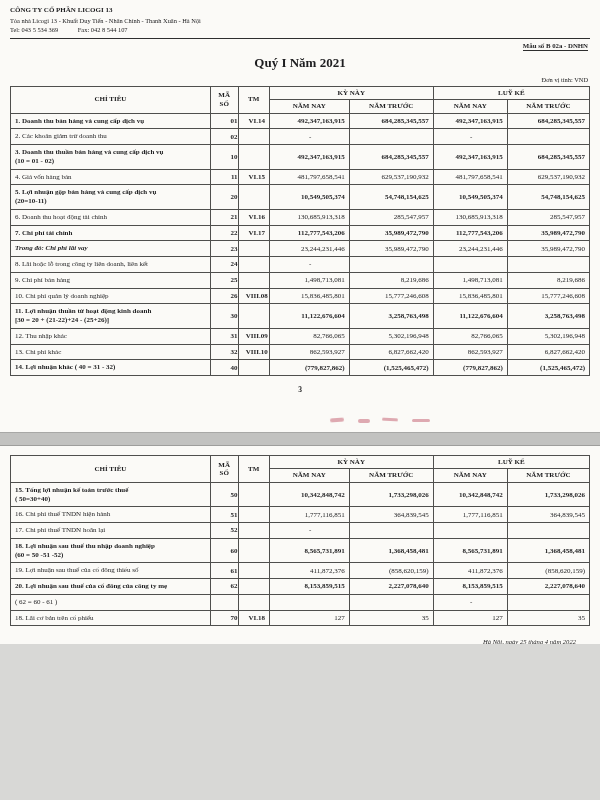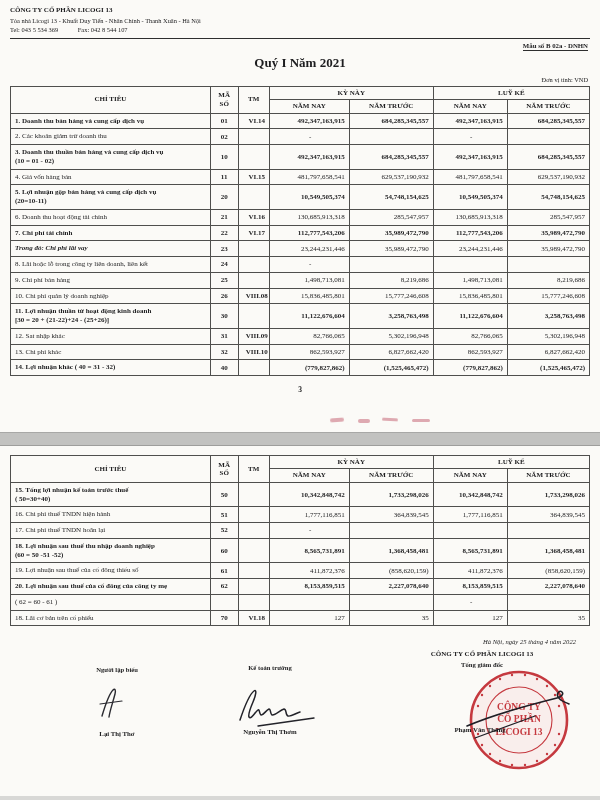--- a/index.html
+++ b/index.html
@@ -1,18 +1,18 @@
 <!DOCTYPE html>
 <html><head>
 <meta charset="utf-8">
 <style>
   * { margin:0; padding:0; box-sizing:border-box; }
   html,body { width:600px; height:800px; }
   body { font-family:"Liberation Serif", serif; color:#1d1d1f; background:#d8d8d6; }
-  .canvas { position:relative; width:600px; height:796px; overflow:hidden; background:#bef264; }
+  .canvas { position:relative; width:600px; height:644px; overflow:hidden; background:#bef264; }
   .page { background:#fbfaf7; position:relative; }
   .page1 { height:432px; padding:5px 10px 0 10px; }
   .page-gap { height:14px; background:#c2c2c0; border-top:1px solid #a8a8a6; border-bottom:1px solid #9e9e9c; }
   .page2 { height:354px; padding:6px 10px 0 10px; }
 
   
   .letterhead { display:flex; justify-content:space-between; align-items:flex-start; }
   .lh-left { width:56%; font-size:6.4px; line-height:1.5; }
   .lh-left .co { font-weight:bold; font-size:7px; }
   .lh-left .telfax span { margin-right:18px; }
@@ -28,21 +28,21 @@
   .unit { text-align:right; font-size:6.4px; margin-top:5px; padding-right:2px; }
 
   
   table.rpt { width:100%; border-collapse:collapse; table-layout:fixed; margin-top:3px; }
   table.rpt th, table.rpt td { border:1px solid #4f4f4d; font-size:7px; vertical-align:middle; }
   table.rpt th { font-weight:bold; text-align:center; padding:2px 2px; line-height:1.2; }
   col.c1{width:34.5%} col.c2{width:4.8%} col.c3{width:5.4%}
   col.c4{width:13.8%} col.c5{width:14.5%} col.c6{width:12.8%} col.c7{width:14.2%}
   .th-ma { white-space:pre-line; }
   td.c-label { padding:3px 3px 3px 4px; line-height:1.25; white-space:pre-line; }
-  td.c-ma { text-align:center; font-weight:bold; }
+  td.c-ma { text-align:right; font-weight:bold; }
   td.c-tm { text-align:center; font-weight:bold;padding-left:6px; }
   td.c-num { text-align:right; padding:3px 4px 3px 2px; }
   td.dash { text-align:center; padding-right:0; }
   tr.bold td { font-weight:bold; }
   tr.italic td.c-label { font-style:italic; font-weight:bold; }
 
   .page-num { text-align:center; font-size:7.5px; font-weight:bold; margin-top:9px; }
   .smudges { position:absolute; left:330px; top:416px; width:120px; height:10px; }
   .smudges i { position:absolute; display:block; background:rgba(186,70,92,.45); filter:blur(.7px); border-radius:2px; }
   .smudges i:nth-child(1){ left:0; top:2px; width:14px; height:4px; transform:rotate(-4deg);}
@@ -221,21 +221,21 @@
             <td class="c-label">11. Lợi nhuận thuần từ hoạt động kinh doanh
 [30 = 20 + (21-22)+24 - (25+26)]</td>
             <td class="c-ma">30</td>
             <td class="c-tm"></td>
             <td class="c-num">11,122,676,604</td>
             <td class="c-num">3,258,763,498</td>
             <td class="c-num">11,122,676,604</td>
             <td class="c-num">3,258,763,498</td>
           </tr>
           <tr>
-            <td class="c-label">12. Sat nhập khác</td>
+            <td class="c-label">12. Thu nhập khác</td>
             <td class="c-ma">31</td>
             <td class="c-tm">VIII.09</td>
             <td class="c-num">82,766,065</td>
             <td class="c-num">5,302,196,948</td>
             <td class="c-num">82,766,065</td>
             <td class="c-num">5,302,196,948</td>
           </tr>
           <tr>
             <td class="c-label">13. Chi phí khác</td>
             <td class="c-ma">32</td>

